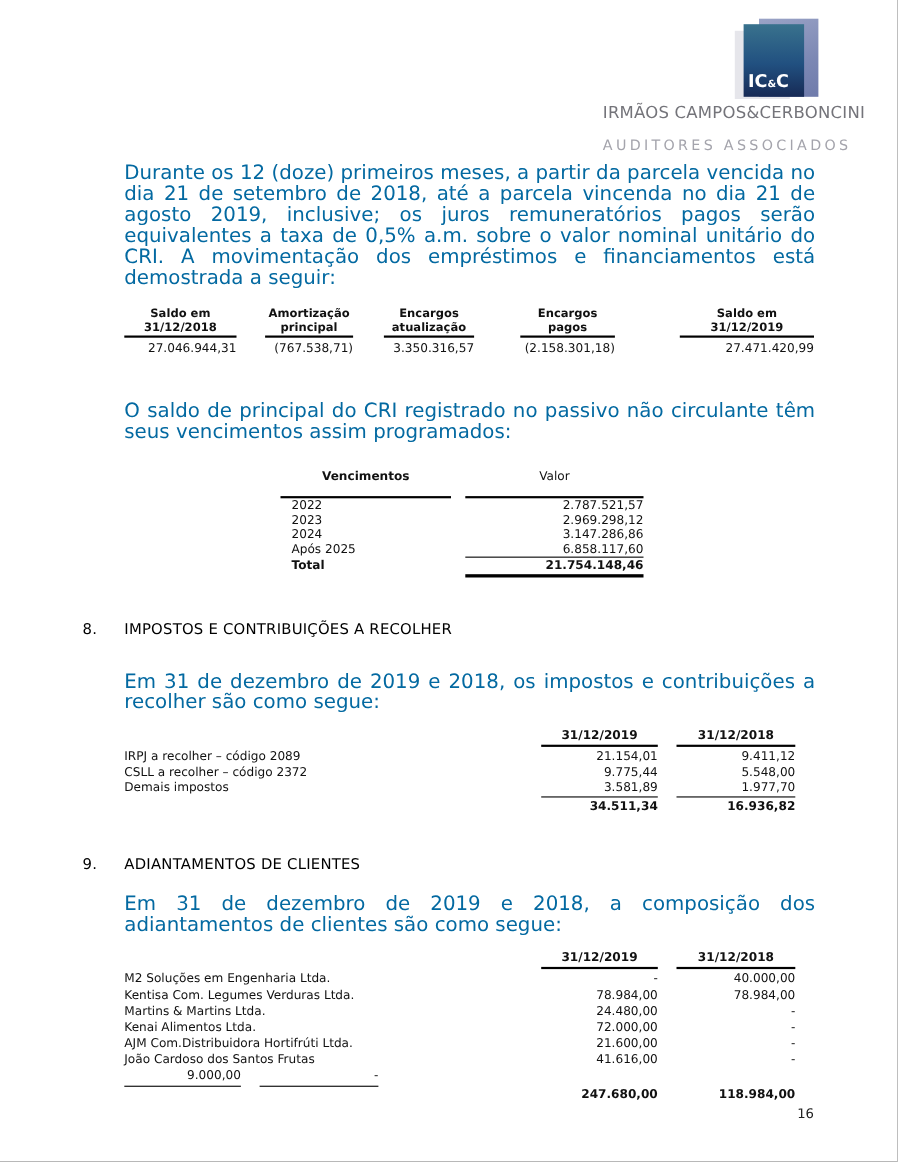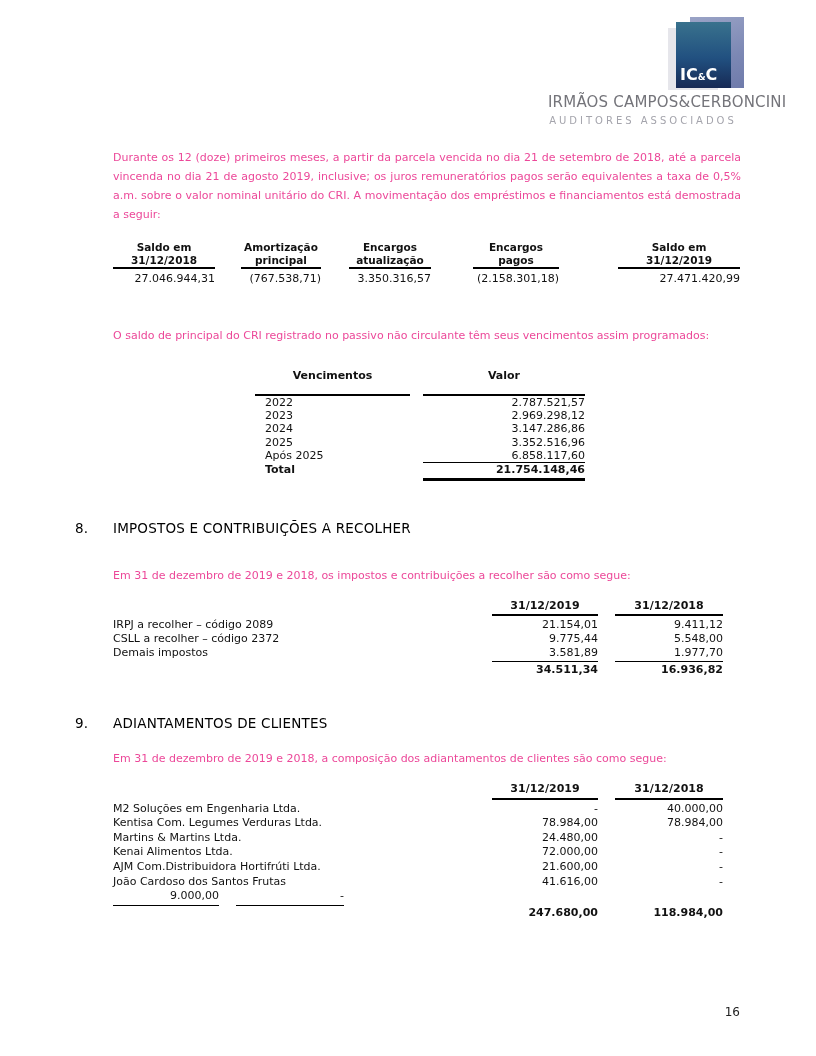--- a/index.html
+++ b/index.html
@@ -19,45 +19,45 @@
   .logo-gray  { position:absolute; left:0px;  top:14px; width:50px; height:62px; background:#e6e6eb; }
   .logo-back  { position:absolute; left:22px; top:3px;  width:54px; height:71px;
                 background:linear-gradient(160deg,#9aa3c6 0%,#7c88b4 60%,#6f7bab 100%); }
   .logo-front { position:absolute; left:8px;  top:8px;  width:55px; height:66px;
                 background:linear-gradient(180deg,#39728d 0%,#215080 55%,#172a55 100%); }
   .logo-mono  { position:absolute; left:4px; bottom:2px; color:#fff; font-weight:bold;
                 font-size:16px; letter-spacing:0px; line-height:18px; }
   .logo-mono .amp { font-size:9px; vertical-align:baseline; }
   .company { position:absolute; top:93px; right:78px; width:190px; text-align:center; }
   .company-name { font-size:15px; color:#74747a; letter-spacing:0.2px; white-space:nowrap; }
-  .company-sub  { font-size:10px; color:#a4a4ac; letter-spacing:3px; margin-top:4px; white-space:nowrap; }
+  .company-sub  { font-size:13px; color:#a4a4ac; letter-spacing:3px; margin-top:14px; white-space:nowrap; }
 
   
   .content { position:absolute; left:113px; top:148px; width:628px; }
-  .para { font-size:11px; line-height:19px; text-align:justify; color:#ec4899; }
+  .para { font-size:18px; line-height:19px; text-align:justify; color:#0369a1; }
 
   
   .section-heading { position:relative; font-size:13.5px; font-weight:500; color:#000;
                      letter-spacing:0.2px; }
   .section-number  { position:absolute; left:-38px; top:0; }
 
   
   .t1 { position:relative; height:48px; margin-top:18px; }
   .t1col { position:absolute; top:0; }
   .t1h { display:flex; align-items:flex-end; justify-content:center; text-align:center;
          height:27px; font-size:10.5px; font-weight:bold; line-height:12.5px;
          white-space:pre-line; border-bottom:2px solid #000; padding-bottom:1px; }
   .t1v { font-size:11px; text-align:right; padding-top:3px; white-space:nowrap; }
 
   
   .t2 { margin-left:142px; width:330px; margin-top:24px; font-size:11px; }
   .t2-head { display:flex; }
   .t2-head .c1 { width:155px; text-align:center; font-weight:bold; border-bottom:2px solid #000; padding-bottom:1px; }
   .t2-head .sp { width:13px; }
-  .t2-head .c2 { width:162px; text-align:center; font-weight:bold; border-bottom:2px solid #000; padding-bottom:12px; }
+  .t2-head .c2 { width:162px; text-align:center; font-weight:normal; border-bottom:2px solid #000; padding-bottom:12px; }
   .t2-row { display:flex; line-height:13.2px; }
   .t2-row .c1 { width:155px; padding-left:10px; }
   .t2-row .sp { width:13px; }
   .t2-row .c2 { width:162px; text-align:right; }
   .t2-row.last .c2 { border-bottom:1px solid #000; }
   .t2-total { display:flex; line-height:14px; font-weight:bold; }
   .t2-total .c1 { width:155px; padding-left:10px; }
   .t2-total .sp { width:13px; }
   .t2-total .c2 { width:162px; text-align:right; border-bottom:3.5px solid #000; padding-bottom:1px; }
 
@@ -141,25 +141,20 @@
       <div class="t2-row">
         <div class="c1">2023</div>
           <div class="sp"></div>
         <div class="c2">2.969.298,12</div>
       </div>
       <div class="t2-row">
         <div class="c1">2024</div>
           <div class="sp"></div>
         <div class="c2">3.147.286,86</div>
       </div>
-      <div class="t2-row">
-        <div class="c1">2025</div>
-          <div class="sp"></div>
-        <div class="c2">3.352.516,96</div>
-      </div>
       <div class="t2-row last">
         <div class="c1">Após 2025</div>
           <div class="sp"></div>
         <div class="c2">6.858.117,60</div>
       </div>
       <div class="t2-total">
         <div class="c1">Total</div>
           <div class="sp"></div>
         <div class="c2">21.754.148,46</div>
       </div>

